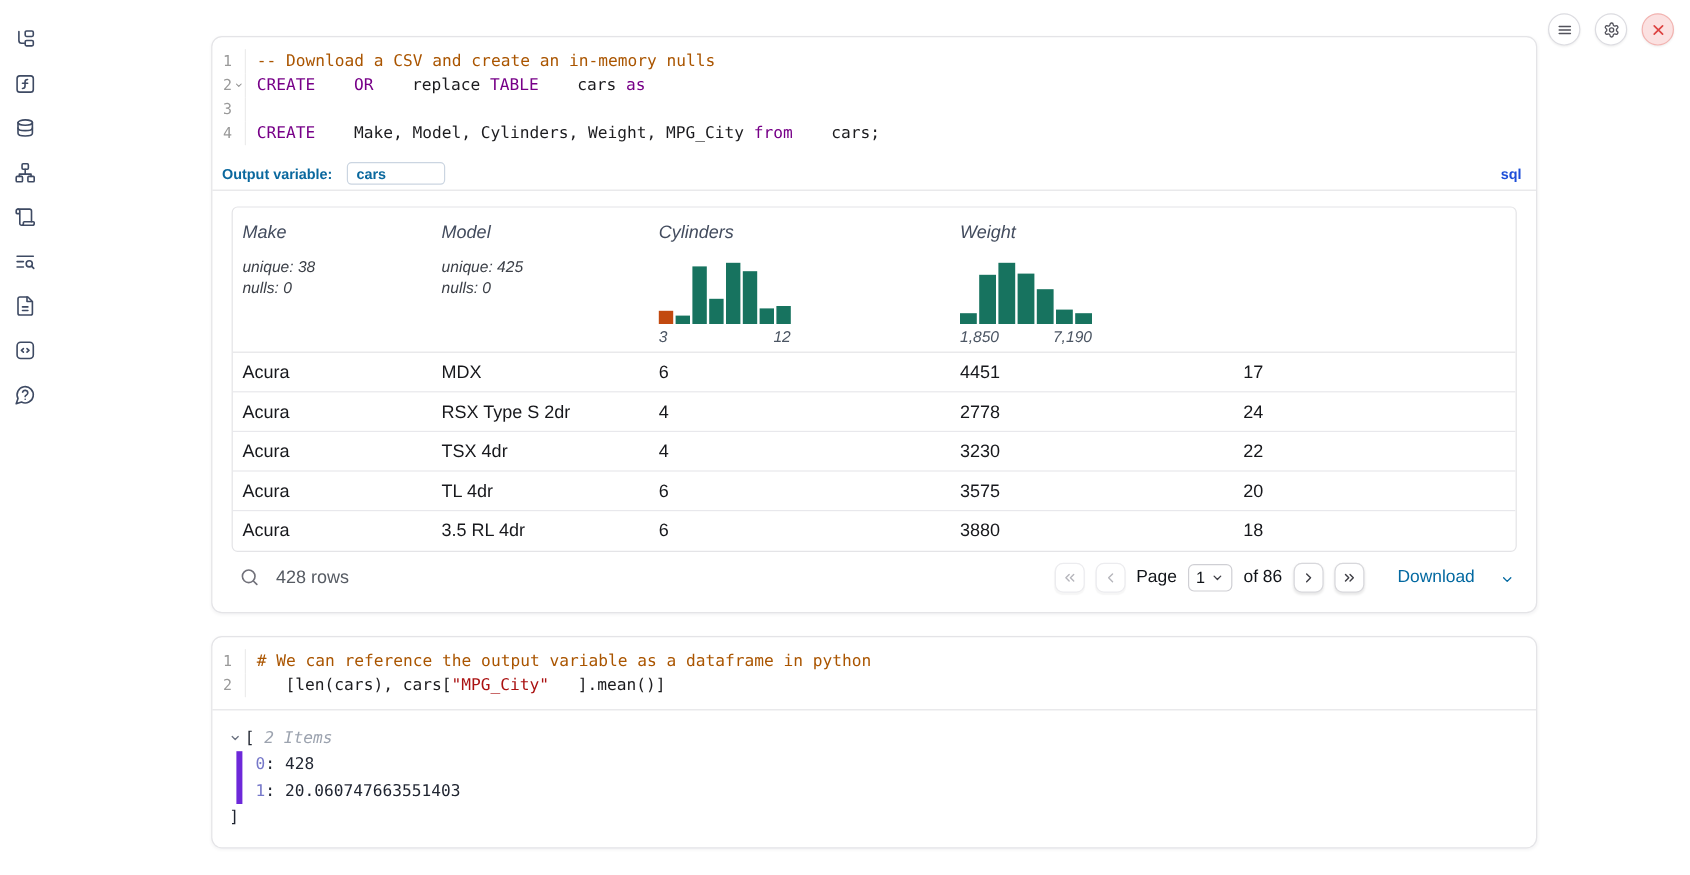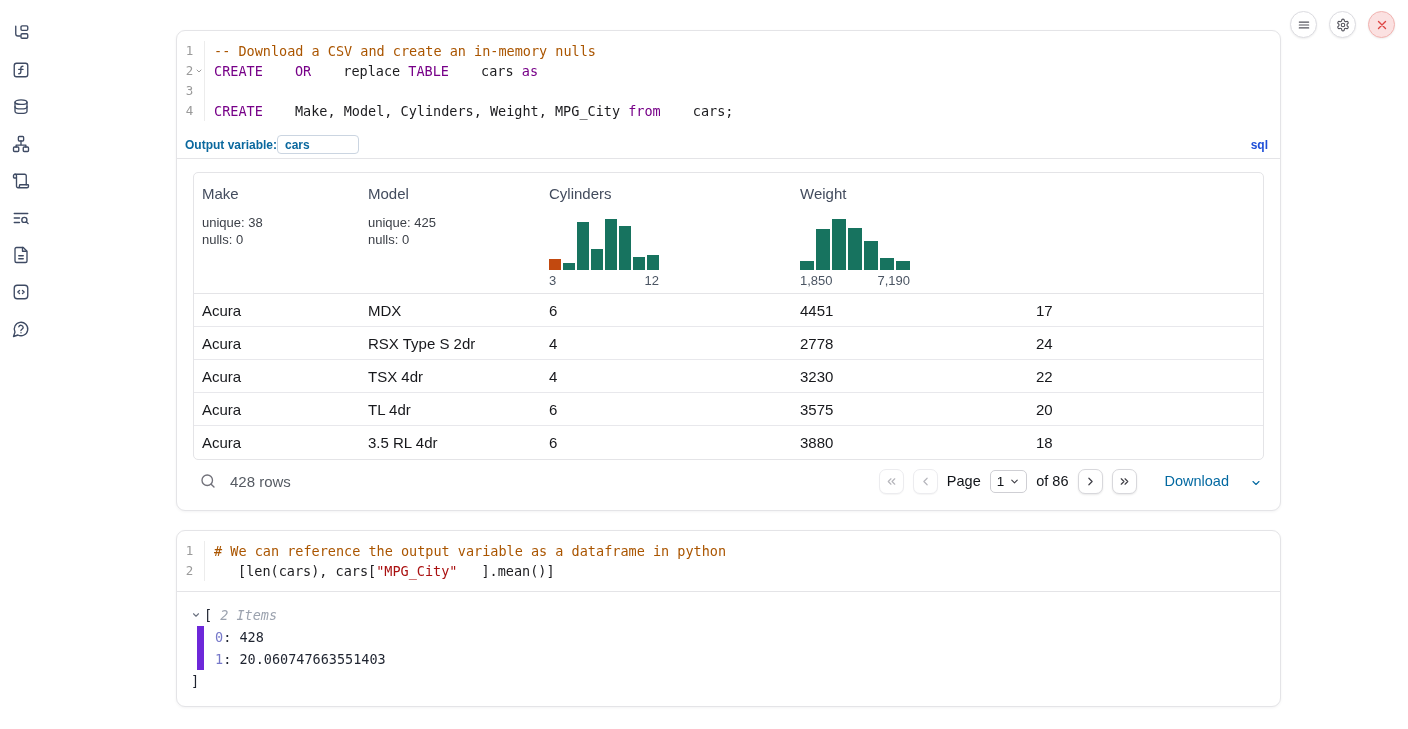--- a/index.html
+++ b/index.html
@@ -36,33 +36,33 @@
   .gutter-fold svg { width:8px; height:8px; }
   .code-text { padding-left:9px; white-space:pre; color:#1c1c1f; }
   .tok-comment { color:#aa5500; }
   .tok-kw { color:#770088; }
   .tok-str { color:#aa1111; }
   .tok-plain { color:#1c1c1f;margin-left:24px; }
 
   
   .outvar-row { display:flex; align-items:center; height:28px; padding:0 12px 0 8px;
     border-bottom:1px solid #e4e4e7; }
-  .outvar-label { font-size:12px; font-weight:bold; color:#0a689e; margin-right:0; }
+  .outvar-label { font-size:12px; font-weight:bold; color:#0a689e; margin-right:12px; }
   .outvar-input { width:82px; height:19px; border:1px solid #cbd5e1; border-radius:4px;
     font-family:"Liberation Sans",sans-serif; font-size:12px; font-weight:bold;
     color:#0a689e; padding:0 7px; outline:none; }
   .flex1 { flex:1; }
   .lang-badge { font-size:12px; font-weight:bold; color:#1d4ed8; }
 
   
   .output-area { padding:13px 16px 8px; }
   .data-table { border:1px solid #e4e4e7; border-radius:5px; overflow:hidden; }
   .tgrid { display:grid; grid-template-columns:166px 181px 251px 236px 1fr; }
   .thead { border-bottom:1px solid #e4e4e7; }
-  .th { padding:12px 8px 4px; display:flex; flex-direction:column; }
+  .th { padding:12px 8px 4px; display:flex; flex-direction:column;font-style:italic; }
   .th-name { font-size:15px; color:#434c5e; line-height:18px; }
   .th-stat { margin-top:0; font-size:13px; color:#3c4048; line-height:17px; }
   .th-stats { margin-top:11px; }
   .hist { margin-top:16px; }
   .hist-bars { display:flex; align-items:flex-end; gap:2px; height:51px; }
   .hist-bar { flex:none; }
   .hist-labels { display:flex; justify-content:space-between; margin-top:3px;
     font-size:13px; color:#4b5563; line-height:16px; }
   .trow { height:33px; border-bottom:1px solid #e8e8ec; }
   .trow:last-child { border-bottom:none; }
@@ -88,21 +88,21 @@
   .download svg { width:12px; height:12px; }
 
   
   .cell-divider { border-bottom:1px solid #e4e4e7; }
   .tree-output { padding:12px 16px 14px 14px;
     font-family:"DejaVu Sans Mono", monospace; font-size:13.5px; line-height:22px; color:#1f2430; }
   .tree-line1 { display:flex; align-items:center; }
   .tree-chev { width:10px; height:10px; color:#6b7280; margin-right:3px; cursor:pointer; }
   .tree-chev svg { width:10px; height:10px; display:block; }
   .tree-items { font-style:italic; color:#9ca3af; margin-left:8px; }
-  .tree-entries { margin-left:6px; border-left:7px solid #6d28d9; padding-left:11px; }
+  .tree-entries { margin-left:6px; border-left:5px solid #6d28d9; padding-left:11px; }
   .tree-key { color:#7678c9; }
 </style>
 </head>
 <body>
 
 <aside class="sidebar">
   <div class="side-icon">
     <svg viewBox="0 0 24 24" fill="none" stroke="currentColor" stroke-width="1.8" stroke-linecap="round" stroke-linejoin="round">
         <path d="M5 3v10a3 3 0 0 0 3 3h3"></path>
         <rect x="12" y="2.5" width="9" height="6" rx="1.5"></rect>

